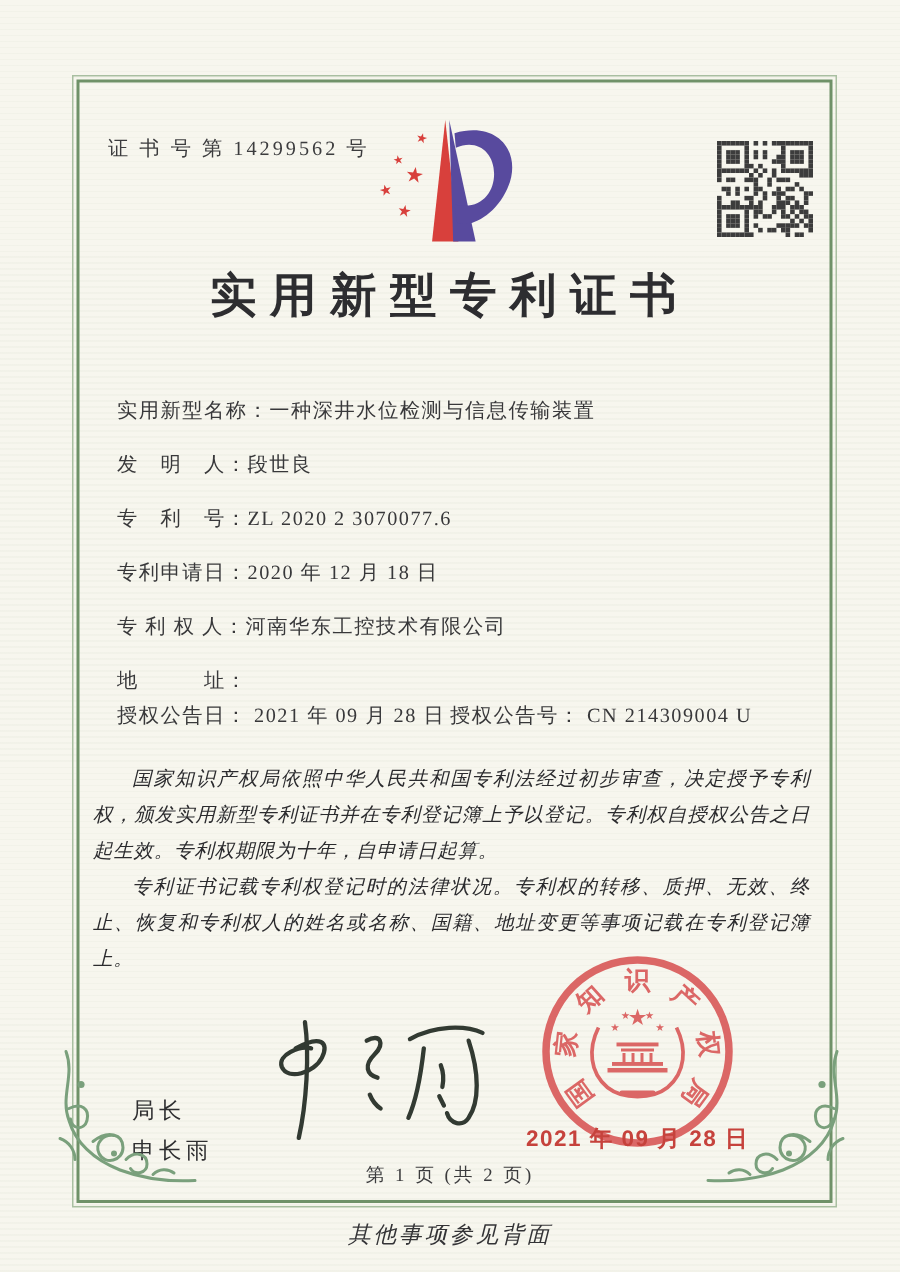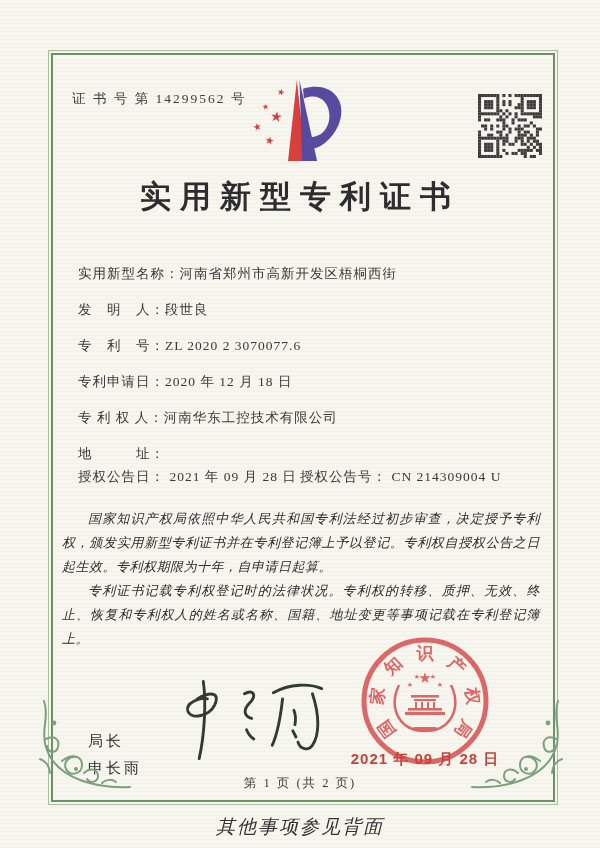--- a/index.html
+++ b/index.html
@@ -28,21 +28,21 @@
     font-style:italic;color:#2b2b2e;letter-spacing:0.5px;text-align:justify;font-family:Liberation Mono, monospace;}
   .paras p{margin:0;text-indent:2em;}
   .signer{left:88px;top:696px;font-size:15px;letter-spacing:3px;color:#2f2f31;line-height:1.8;margin-top:32px;}
   .sig-svg{left:158px;top:676px;}
   .seal-svg{left:352px;top:628px;}
   .seal-date{left:346px;top:750px;width:158px;text-align:center;
     font-size:15px;color:#c6423c;letter-spacing:1px;font-weight:600;
     font-family:"Liberation Sans","DejaVu Sans",sans-serif;}
   .page-num{left:0;top:775px;width:600px;text-align:center;font-size:12.5px;
     letter-spacing:2px;color:#3c3c3e;}
-  .footer-note{left:0;top:814px;width:600px;text-align:center;font-size:19px;
+  .footer-note{left:0;top:814px;width:600px;text-align:center;font-size:15px;
     font-style:italic;letter-spacing:2px;color:#333336;}
   .qr{left:476px;top:94px;}
   .logo{left:248px;top:80px;}
   .flourish{color:#7aa07c;}
 </style>
 </head>
 <body>
 
 <div class="page">
 
@@ -288,21 +288,21 @@
         <rect x="51" y="60" width="3" height="3" fill="#3c3c3c"></rect>
         <rect x="54" y="60" width="3" height="3" fill="#3c3c3c"></rect>
       </svg>
   </div>
 
   <div class="abs title">实用新型专利证书</div>
 
   <div class="abs fields">
     <div class="field-row">
       <span>实用新型名称：</span>
-      <span>河南省郑州市高新开发区梧桐西街</span>
+      <span>一种深井水位检测与信息传输装置</span>
     </div>
     <div class="field-row">
       <span>发　明　人：</span>
       <span>段世良</span>
     </div>
     <div class="field-row">
       <span>专　利　号：</span>
       <span>ZL 2020 2 3070077.6</span>
     </div>
     <div class="field-row">

